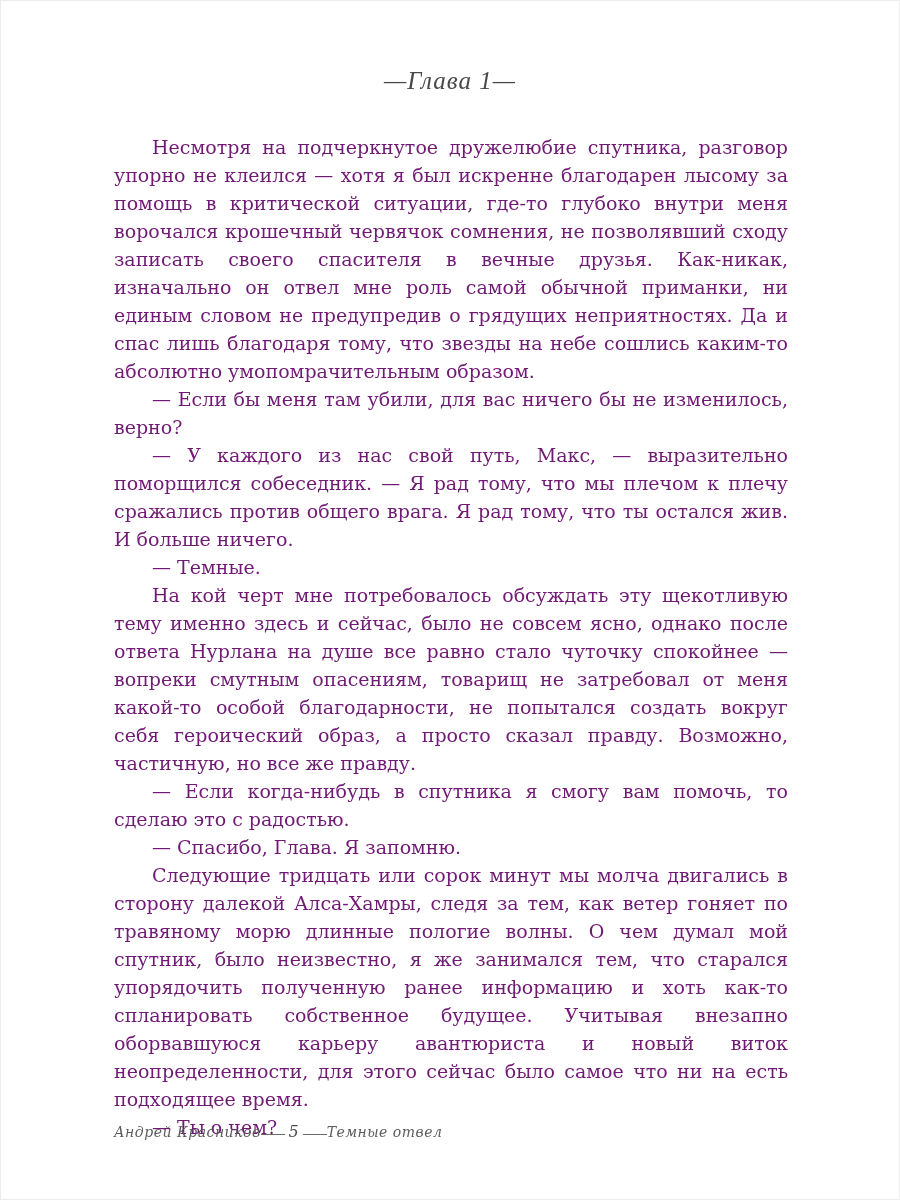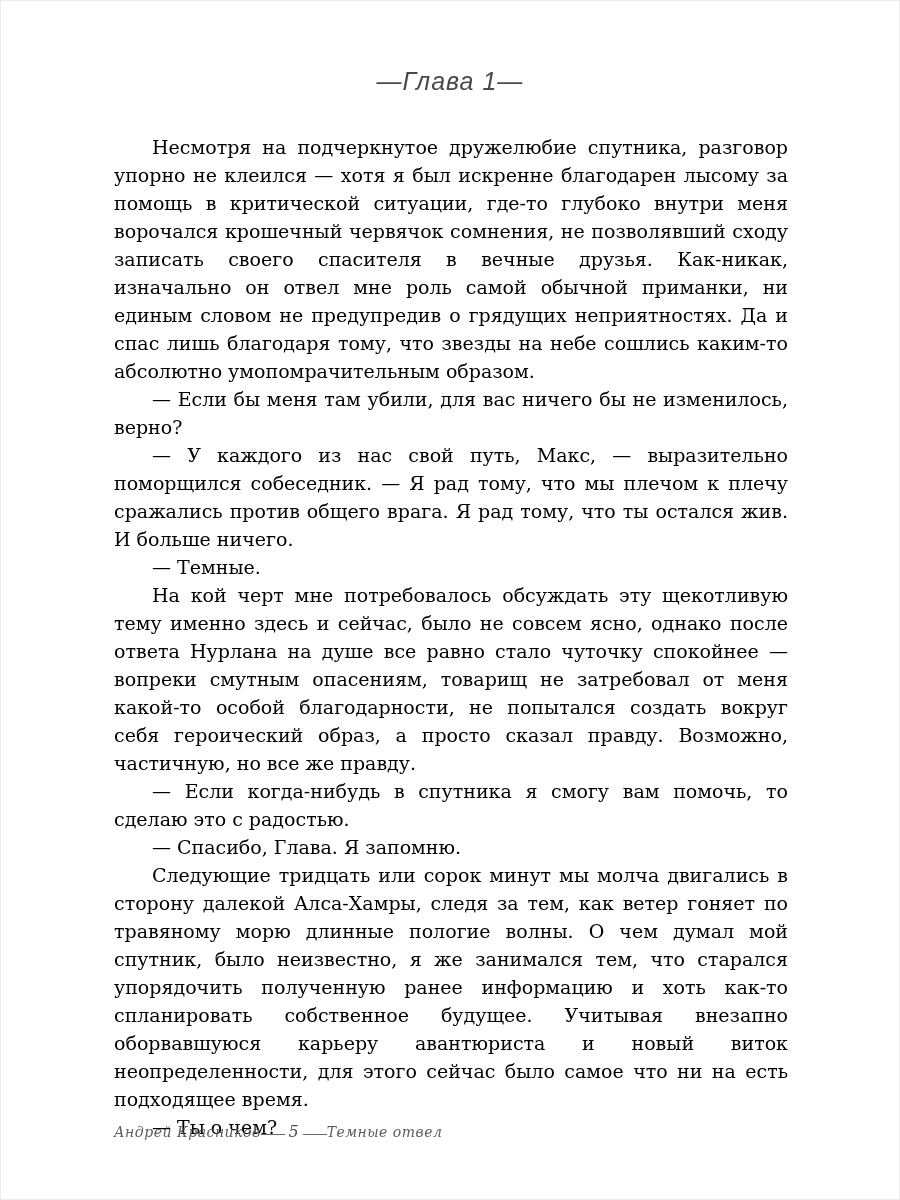--- a/index.html
+++ b/index.html
@@ -21,33 +21,33 @@
     border: 1px solid #ececec;
     overflow: hidden;
   }
   .chapter-title {
     position: absolute;
     top: 66px;
     left: 0;
     right: 0;
     margin: 0;
     text-align: center;
-    font-family: Liberation Sans, sans-serif;
+    font-family: Liberation Serif, serif;
     font-style: italic;
     font-weight: normal;
     font-size: 25px;
     letter-spacing: 1px;
     color: #4a4a4a;
   }
   .body-text {
     position: absolute;
     top: 132px;
     left: 113px;
     width: 674px;
-    color: #000000;
+    color: #701a75;
     font-size: 19px;
     line-height: 28px;
     text-align: justify;
   }
   .body-text p {
     margin: 0;
     padding: 0;
     text-indent: 38px;
   }
   .page-footer {

